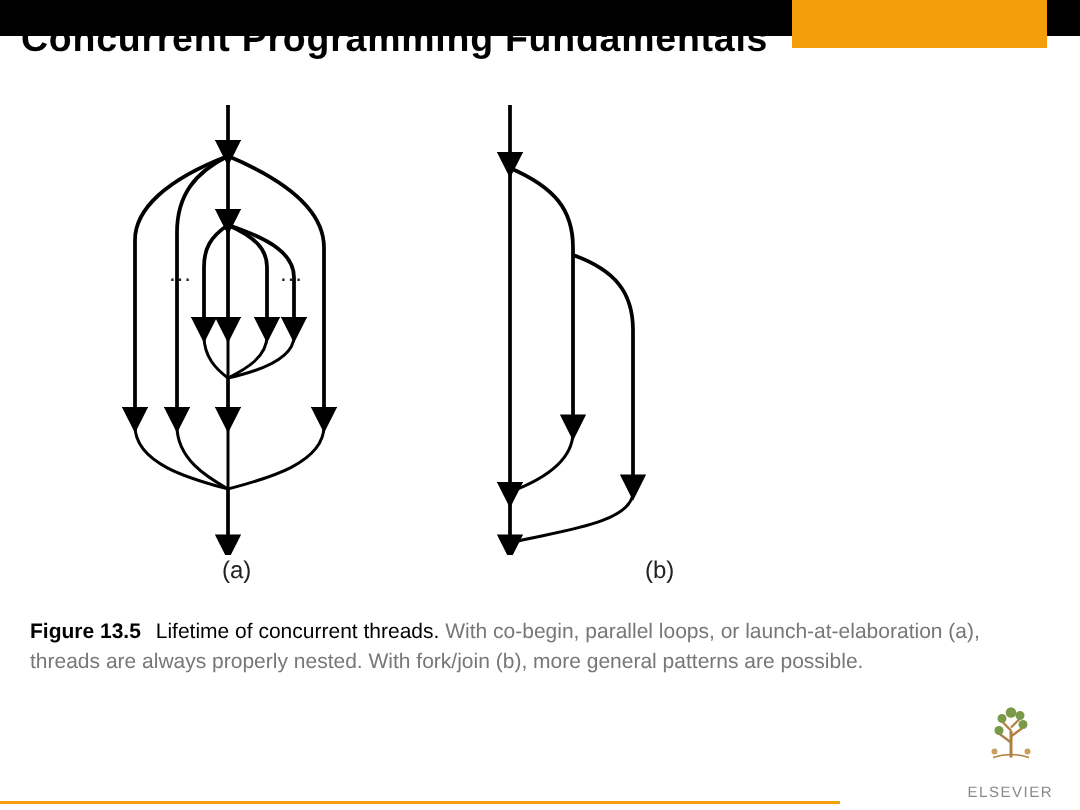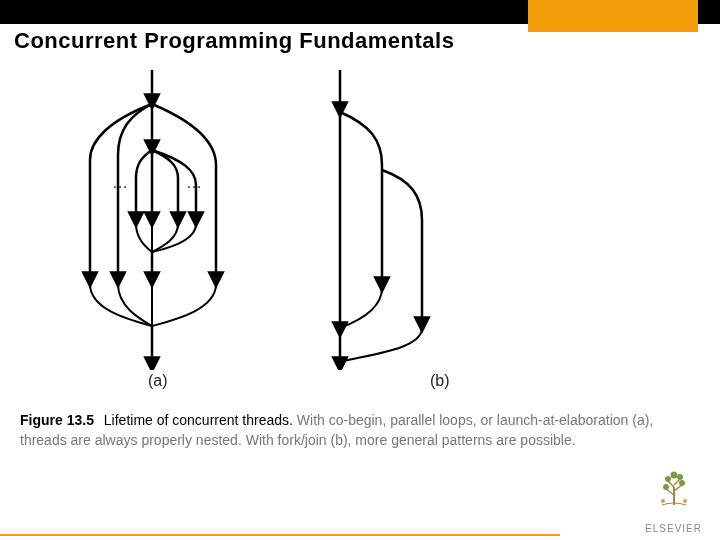--- a/index.html
+++ b/index.html
@@ -18,22 +18,22 @@
     background: #000;
   }
   .top-orange {
     position: absolute;
     right: 22px; top: 0;
     width: 170px; height: 32px;
     background: #f59e0b;
   }
   .title {
     position: absolute;
-    left: 14px; top: 28px;
-    font-size: 22px;
+    left: 14px; top: 12px;
+    font-size: 25px;
     font-weight: 700;
     color: #000;
     font-family: "Arial Black", Arial, sans-serif;
     letter-spacing: 0.5px;
   }
   .figure-area {
     position: absolute;
     left: 0; top: 70px;
     width: 720px; height: 330px;
   }

